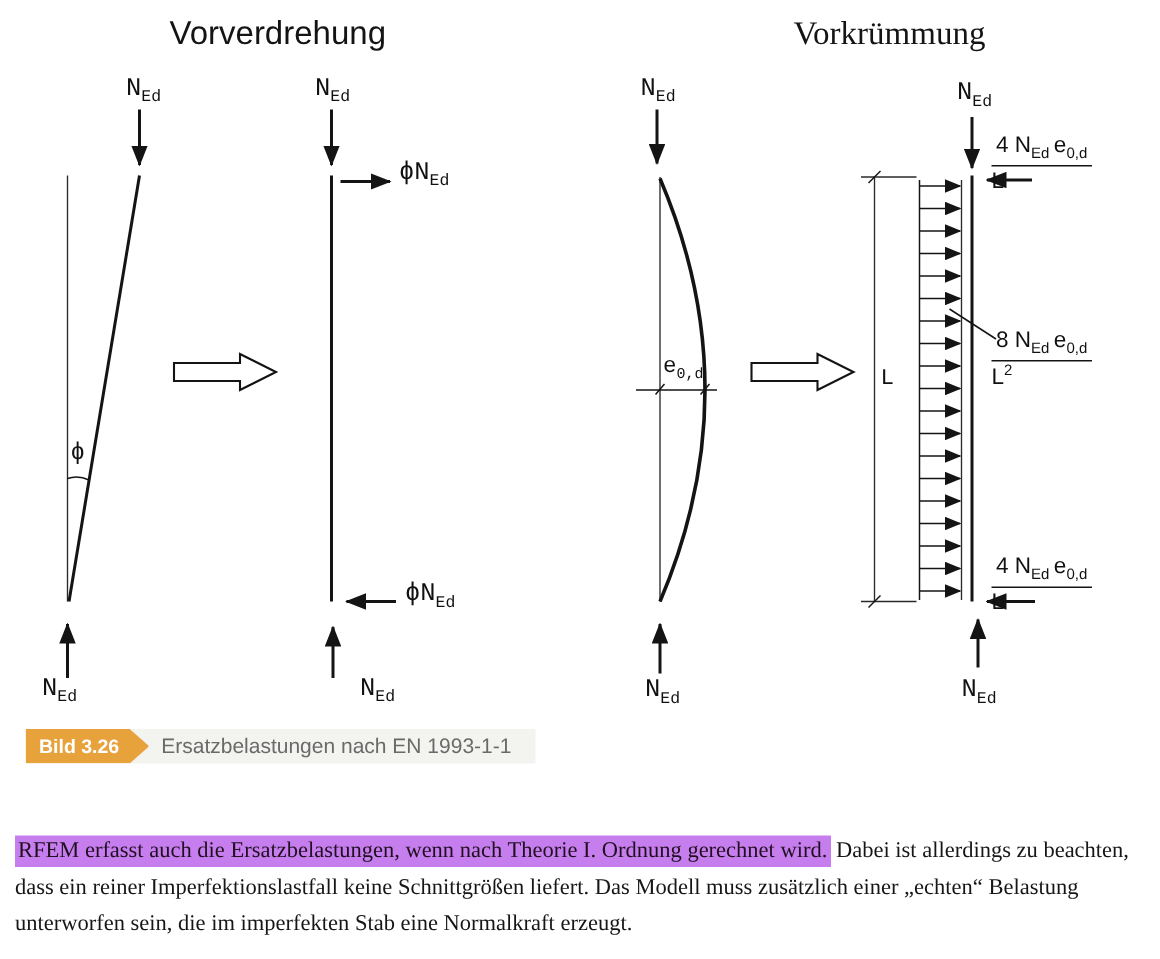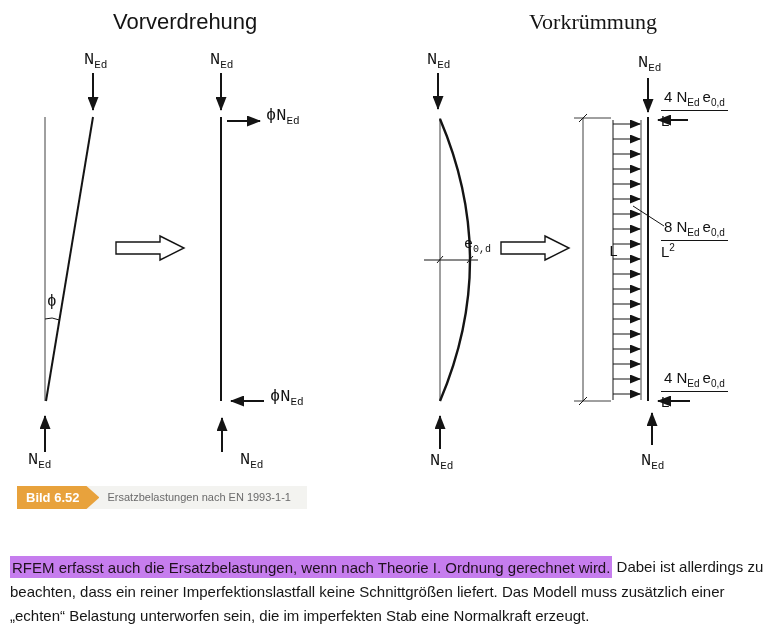--- a/index.html
+++ b/index.html
@@ -6,37 +6,37 @@
   body { width:773px; height:639px; position:relative; overflow:hidden;
          font-family:"Liberation Sans", sans-serif; color:#111; }
   .fig-title { position:absolute; font-size:22px; color:#141414; white-space:nowrap; }
   svg.diagram { position:absolute; left:0; top:0; }
   svg .thick { stroke:#141414; stroke-width:2; fill:none; }
   svg .thin  { stroke:#141414; stroke-width:1; fill:none; }
   svg .hair  { stroke:#2a2a2a; stroke-width:0.9; fill:none; }
   svg .blockarrow { stroke:#141414; stroke-width:1.4; fill:#ffffff; }
   .lbl { position:absolute; font-size:17px; color:#111; white-space:nowrap; line-height:1.1;font-family:Liberation Mono, monospace; }
   .lbl sub { font-size:11px; }
-  .lbl-sm { font-size:15px;margin-left:22px; }
+  .lbl-sm { font-size:15px; }
   .lbl-sm sub { font-size:10px; }
   .frac { position:absolute; display:inline-block; text-align:left;
           font-size:15px; color:#111; white-space:nowrap; line-height:1.15; }
   .frac sub { font-size:10px; }
   .frac sup { font-size:10px; }
   .frac .num { padding:0 3px 1px 3px; }
   .frac .den { border-top:1.6px solid #141414; padding-top:1px; }
   .gap { margin-left:3px; }
   .caption { position:absolute; left:17px; top:486px; display:flex; align-items:stretch; height:23px; }
   .badge { position:relative; z-index:2; background:var(--badge,#E8A23C); color:#fff;
            font-weight:bold; font-size:13px; line-height:23px; padding:0 20px 0 9px;
            clip-path:polygon(0 0, calc(100% - 13px) 0, 100% 50%, calc(100% - 13px) 100%, 0 100%); }
   .caption-text { background:var(--caption_bg,#F3F3F0); color:var(--caption_text,#6a6a6a);
-                  font-size:11px; line-height:23px; padding:0 16px 0 20px; margin-left:-12px; }
+                  font-size:14px; line-height:23px; padding:0 16px 0 20px; margin-left:-12px; }
   .bodytext { position:absolute; left:10px; top:540px; width:756px;
-              font-size:15px; line-height:24.5px; color:#161616; }
+              font-size:15px; line-height:24.5px; color:#161616;font-family:Liberation Serif, serif; }
   .hl { background:var(--highlight,#C67DEE); color:#20101f; padding:2.5px 2px;
         -webkit-box-decoration-break:clone; box-decoration-break:clone; }
 </style>
 </head>
 <body>
 
 <div class="fig-title" style="left:113px; top:9px;">Vorverdrehung</div>
 <div class="fig-title" style="left:529px; top:9px;font-family:Liberation Serif, serif;">Vorkrümmung</div>
 
 <svg class="diagram" width="773" height="510" viewBox="0 0 773 510">
@@ -147,17 +147,17 @@
   <div class="num"><span>8 N</span><sub>Ed</sub><span class="gap">e</span><sub>0,d</sub></div>
   <div class="den"><span>L</span><sup>2</sup></div>
 </div>
 
 <div class="frac" style="left:661px; top:369px;">
   <div class="num"><span>4 N</span><sub>Ed</sub><span class="gap">e</span><sub>0,d</sub></div>
   <div class="den"><span>L</span></div>
 </div>
 
 <div class="caption">
-  <div class="badge">Bild 6.52</div>
+  <div class="badge">Bild 3.26</div>
   <div class="caption-text">Ersatzbelastungen nach EN 1993-1-1</div>
 </div>
 
 <p class="bodytext"><span class="hl">RFEM erfasst auch die Ersatzbelastungen, wenn nach Theorie I. Ordnung gerechnet wird.</span><span> Dabei ist allerdings zu beachten, dass ein reiner Imperfektionslastfall keine Schnittgrößen liefert. Das Modell muss zusätzlich einer „echten“ Belastung unterworfen sein, die im imperfekten Stab eine Normalkraft erzeugt.</span></p>
 
 </body></html>

